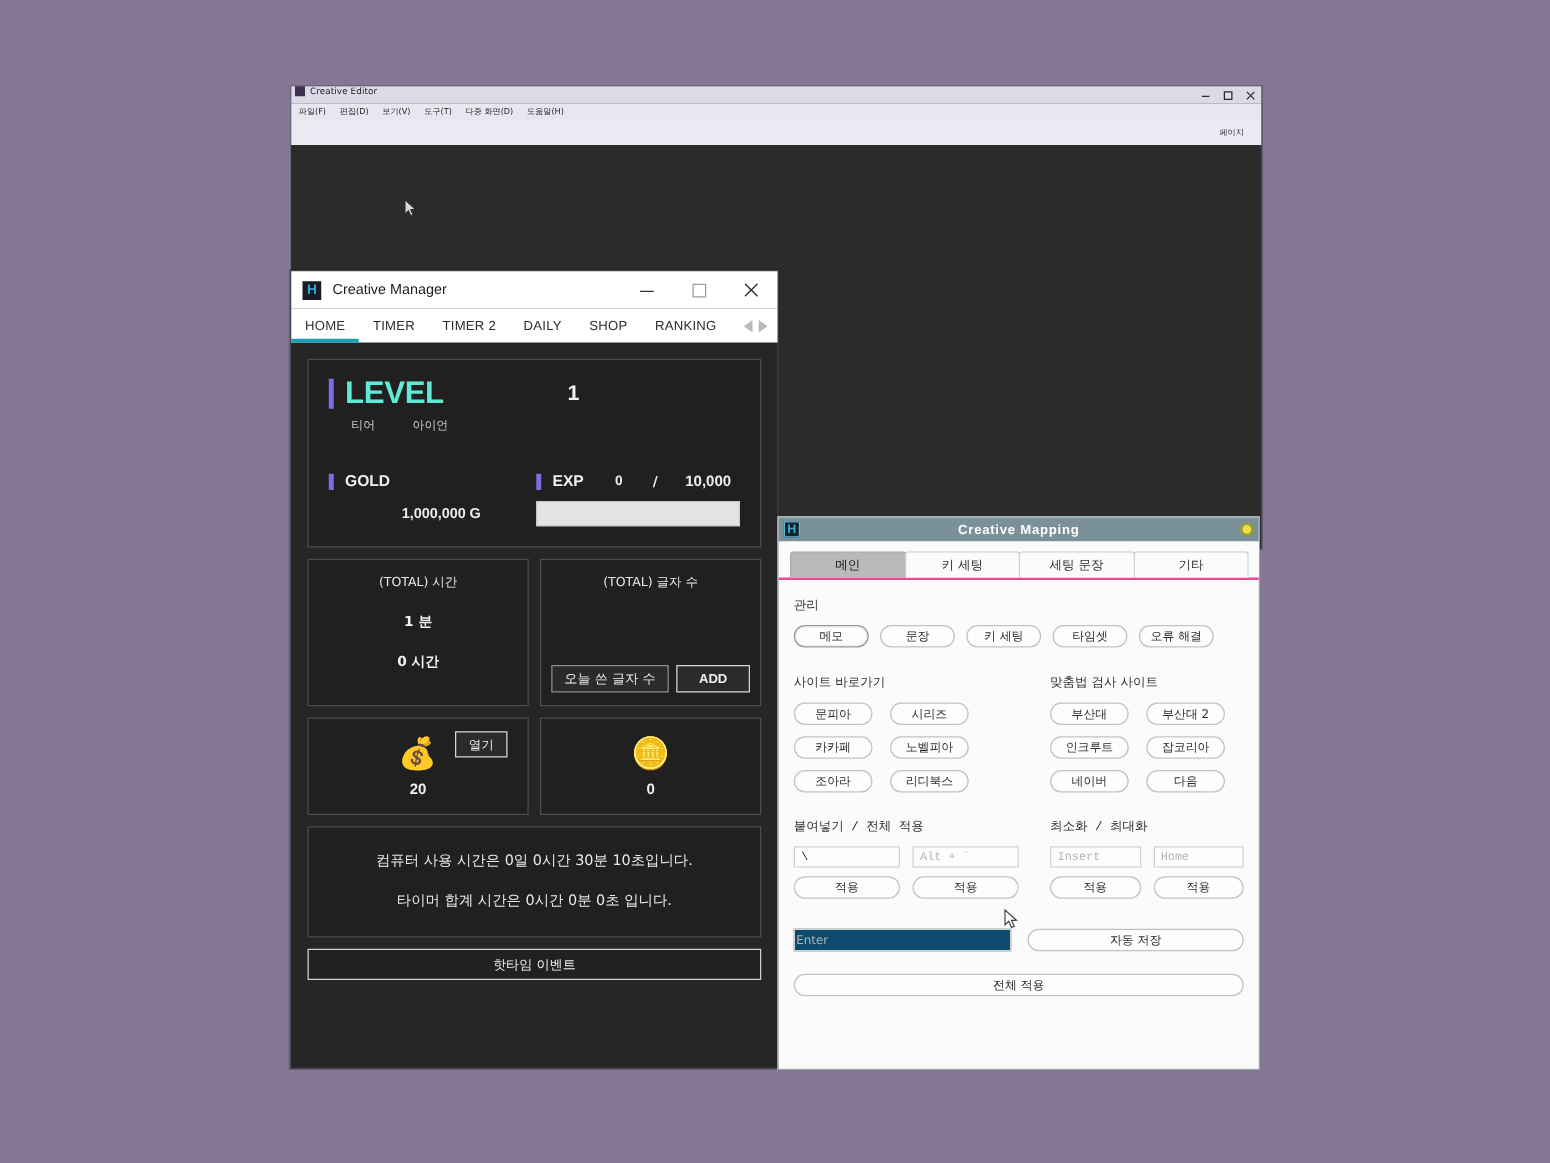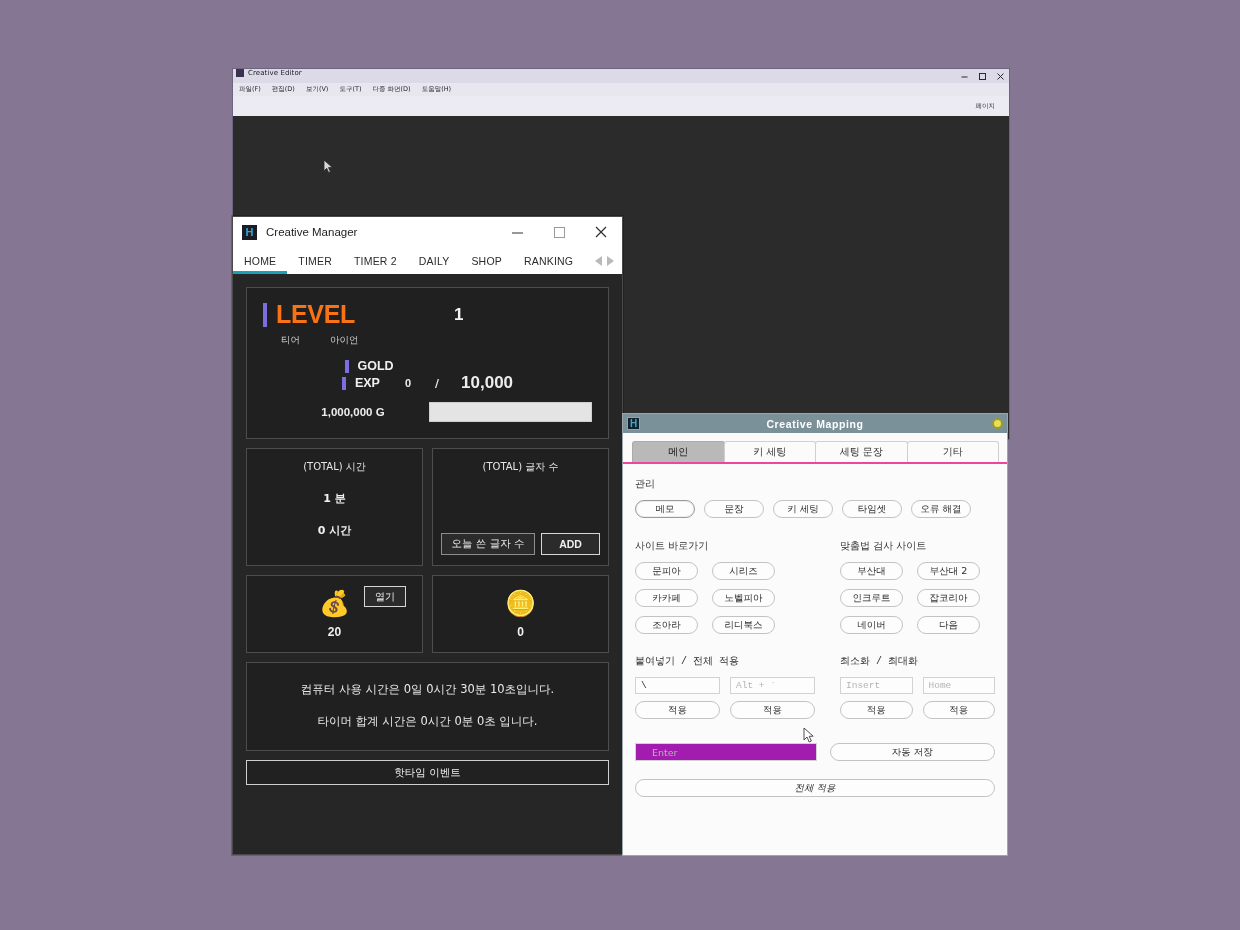--- a/index.html
+++ b/index.html
@@ -121,41 +121,41 @@
 
   .panel { border: 1px solid #4d4d4d; background: #202020; }
 
   
   #level-panel { padding: 14px 16px 16px 16px; }
   .lv-row1 { display: flex; align-items: center; }
   .accentbar {
     width: 4px; background: #7a6ee0; margin-right: 9px; flex: none;
   }
   #level-word {
-    font-size: 25px; color: #f97316; font-weight: 600;
+    font-size: 25px; color: #5eead4; font-weight: 600;
     font-family: "Liberation Sans", sans-serif; letter-spacing: -.3px;
     line-height: 1;
   }
   #level-value {
     font-size: 17px; color: #f2f2f2; font-weight: bold;
     margin-left: 99px; font-family: "Liberation Sans", sans-serif;
   }
   .lv-row2 { display: flex; margin-top: 7px; padding-left: 18px; gap: 30px; }
   .lv-sub { font-size: 9.5px; color: #cfcfcf; }
-  .lv-row3 { display: flex; margin-top: 12px; align-items: center; flex-direction: column; }
+  .lv-row3 { display: flex; margin-top: 31px; align-items: center; }
   .lv-col-gold { width: 166px; display: flex; align-items: center; }
   .lv-col-exp { flex: 1; display: flex; align-items: center; }
   .lbl-strong {
     font-size: 12.5px; color: #f0f0f0; font-weight: bold;
     font-family: "Liberation Sans", sans-serif;
   }
   #exp-cur { font-size: 11px; color: #ededed; font-weight: bold; margin-left: 25px;
              font-family: "Liberation Sans", sans-serif; }
   #exp-slash { font-size: 11px; color: #ededed; margin-left: 24px; font-weight: bold; }
-  #exp-max { font-size: 17px; color: #ededed; font-weight: bold; margin-left: 22px;
+  #exp-max { font-size: 12px; color: #ededed; font-weight: bold; margin-left: 22px;
              font-family: "Liberation Sans", sans-serif; }
   .lv-row4 { display: flex; margin-top: 9px; align-items: center; }
   #gold-amount {
     width: 166px; text-align: center; font-size: 11.5px;
     color: #ededed; font-weight: bold; padding-left: 14px;
     font-family: "Liberation Sans", sans-serif;
   }
   #exp-bar {
     flex: 1; height: 20px; background: #e4e4e4; border: 1px solid #cfcfcf;
   }
@@ -284,26 +284,26 @@
   .hk-input {
     height: 17px; border: 1px solid #d2d2d2; background: #fdfdfd;
     font-size: 9.5px; color: #2c2c2c; display: flex; align-items: center;
     padding-left: 5px;
   }
   .hk-input.placeholder { color: #b4b4b4; }
   .hk-apply { display: grid; grid-template-columns: 1fr 1fr; gap: 10px; }
 
   #bottom-row { display: flex; gap: 13px; margin-top: 24px; align-items: center; }
   #enter-input {
-    flex: 1; height: 18px; border: 1px solid #d2d2d2; background: #a21caf;
+    flex: 1; height: 18px; border: 1px solid #d2d2d2; background: #0c4a6e;
     font-size: 9.5px; color: #b4b4b4; display: flex; align-items: center;
-    padding-left: 16px;
+    padding-left: 1px;
   }
   #autosave-button { flex: 1; height: 18px; }
-  #applyall-button { height: 18px; margin-top: 18px; font-style: italic; }
+  #applyall-button { height: 18px; margin-top: 18px; }
 
   
   #map-cursor { position: absolute; left: 803px; top: 727px; z-index: 50; }
 </style>
 </head>
 <body>
 
 <div id="editor-window">
   <div id="editor-titlebar">
     <div id="editor-appicon"></div>

